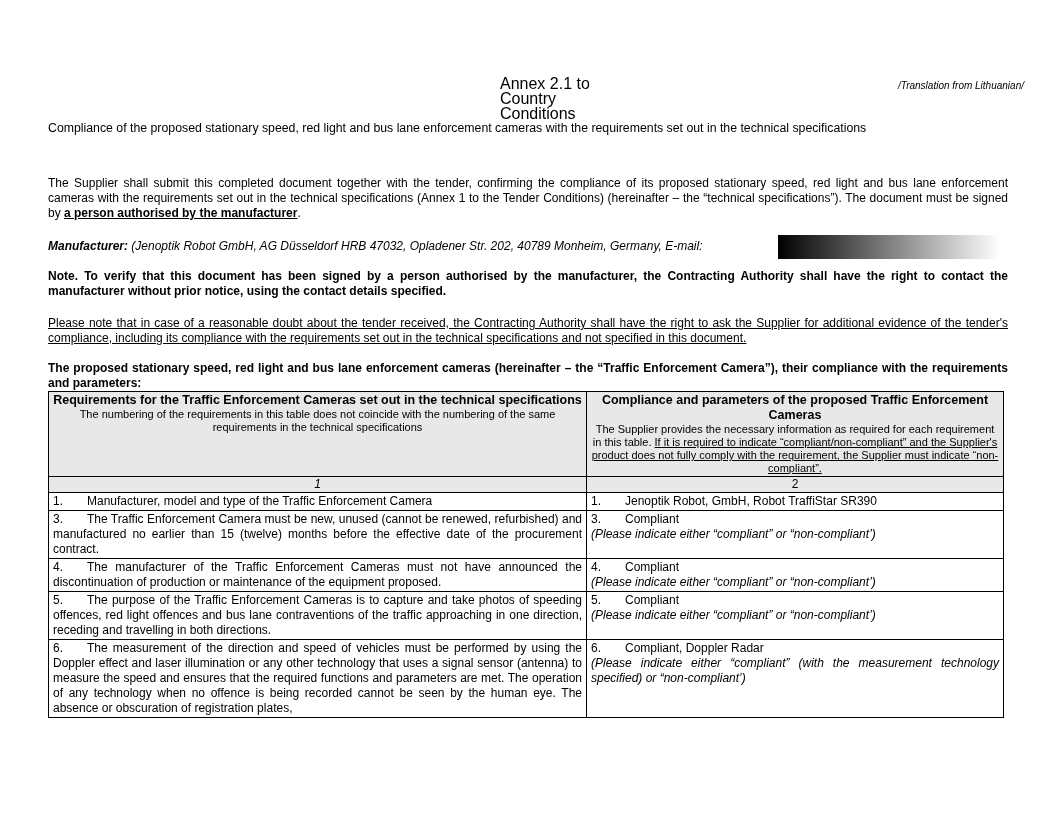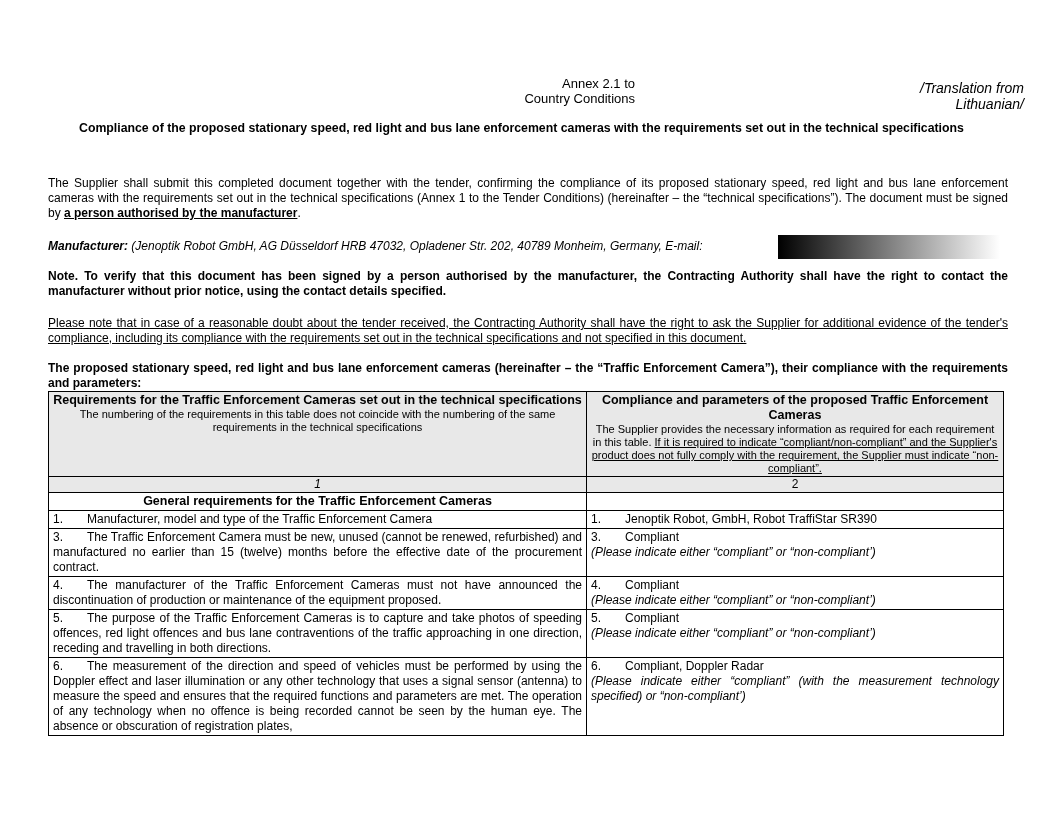--- a/index.html
+++ b/index.html
@@ -1,21 +1,21 @@
 <!DOCTYPE html>
 <html><head>
 <meta charset="utf-8">
 <style>
   html, body { margin: 0; padding: 0; background: #fff; }
   body { width: 1056px; height: 816px; position: relative; overflow: hidden;
          font-family: "Liberation Sans", "DejaVu Sans", sans-serif; color: #000; font-size: 12px; }
   .abs { position: absolute; }
-  .annex { left: 500px; top: 76px; width: 135px; text-align: right; font-size: 13px; line-height: 15px; }
-  .translation { left: 860px; top: 80px; width: 164px; text-align: right; font-style: italic; font-size: 14px; }
-  .title { left: 48px; top: 121px; width: 960px; font-weight: bold; font-size: 12.3px; white-space: nowrap; margin-left: 31px; }
+  .annex { left: 500px; top: 76px; width: 135px; text-align: left; font-size: 16px; line-height: 15px; }
+  .translation { left: 860px; top: 80px; width: 164px; text-align: right; font-style: italic; font-size: 10px; }
+  .title { left: 48px; top: 121px; width: 960px; font-weight: normal; font-size: 12.3px; white-space: nowrap; }
   .para { left: 48px; width: 960px; text-align: justify; font-size: 12px; line-height: 15px; }
   .p1 { top: 176px; }
   .p1 .u { font-weight: bold; text-decoration: underline; }
   .mfr { top: 239px; font-style: italic; white-space: nowrap; }
   .mfr b { font-weight: bold; }
   .redact { left: 778px; top: 235px; width: 222px; height: 24px;
             background: linear-gradient(to right, #000 0%, #333 20%, #999 60%, #fff 100%); }
   .note { top: 269px; font-weight: bold; }
   .doubt { top: 316px; text-decoration: underline; }
   .proposed { top: 361px; font-weight: bold; }
@@ -66,24 +66,20 @@
     </td>
     <td class="hdr">
       <div class="ht">Compliance and parameters of the proposed Traffic Enforcement Cameras</div>
       <div class="sub"><span>The Supplier provides the necessary information as required for each requirement in this table. </span><u>If it is required to indicate “compliant/non-compliant” and the Supplier's product does not fully comply with the requirement, the Supplier must indicate “non-compliant”.</u></div>
     </td>
   </tr>
   <tr class="numrow">
     <td class="it">1</td>
     <td>2</td>
   </tr>
-  <tr class="sect">
-    <td>General requirements for the Traffic Enforcement Cameras</td>
-    <td></td>
-  </tr>
   <tr>
     <td class="c1"><span class="num">1.</span><span>Manufacturer, model and type of the Traffic Enforcement Camera</span></td>
     <td class="c2"><span class="num">1.</span><span>Jenoptik Robot, GmbH, Robot TraffiStar SR390</span></td>
   </tr>
   <tr>
     <td class="c1"><span class="num">3.</span><span>The Traffic Enforcement Camera must be new, unused (cannot be renewed, refurbished) and manufactured no earlier than 15 (twelve) months before the effective date of the procurement contract.</span></td>
     <td class="c2"><span class="num">3.</span><span>Compliant</span><div class="hint">(Please indicate either “compliant” or “non-compliant’)</div></td>
   </tr>
   <tr>
     <td class="c1"><span class="num">4.</span><span>The manufacturer of the Traffic Enforcement Cameras must not have announced the discontinuation of production or maintenance of the equipment proposed.</span></td>

